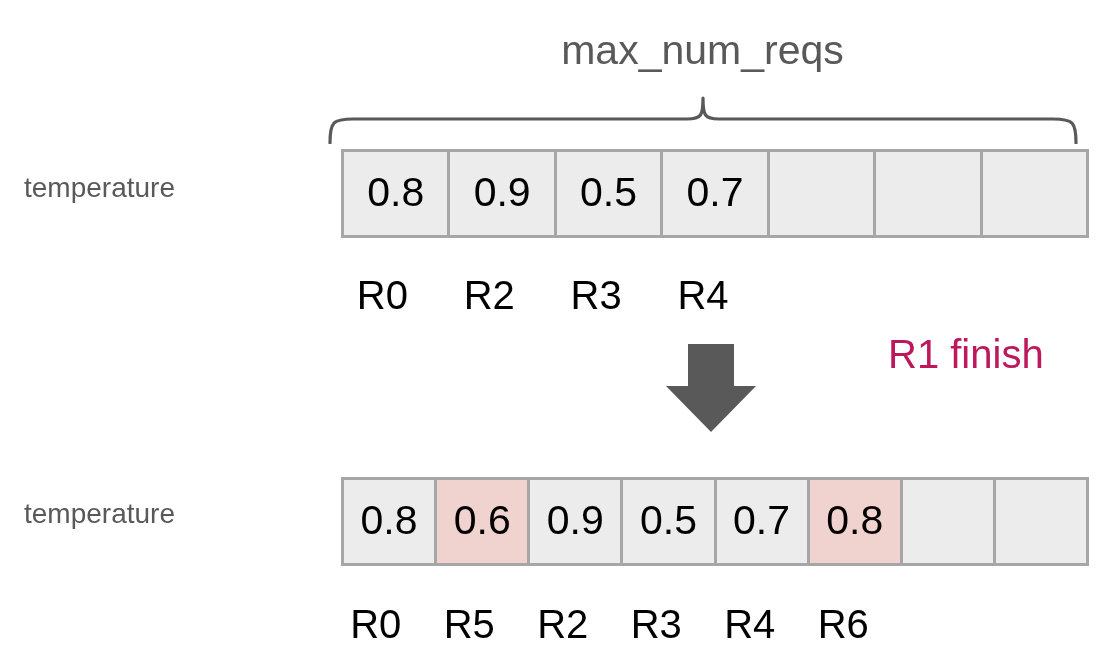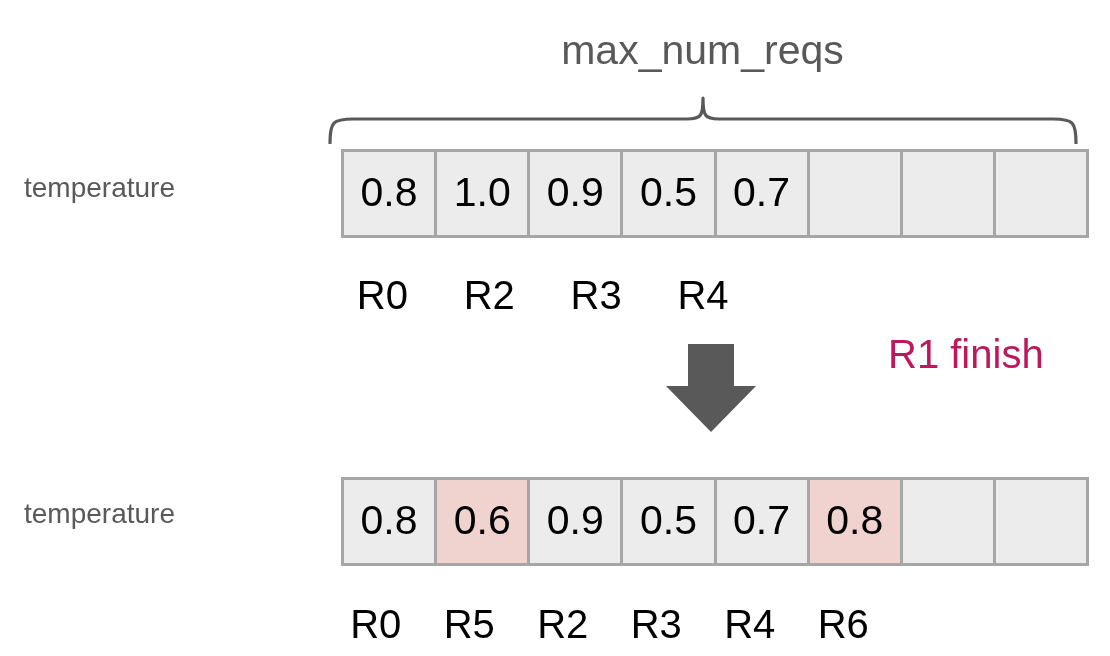--- a/index.html
+++ b/index.html
@@ -146,23 +146,20 @@
     </svg>
   </div>
 
   <div class="row-label top">temperature</div>
 
   <div class="grid top">
     <div class="cell">
       <span class="val">0.8</span>
     </div>
     <div class="cell">
-      <span class="val">1.0</span>
-    </div>
-    <div class="cell">
       <span class="val">0.9</span>
     </div>
     <div class="cell">
       <span class="val">0.5</span>
     </div>
     <div class="cell">
       <span class="val">0.7</span>
     </div>
     <div class="cell">
       <span class="val"></span>

